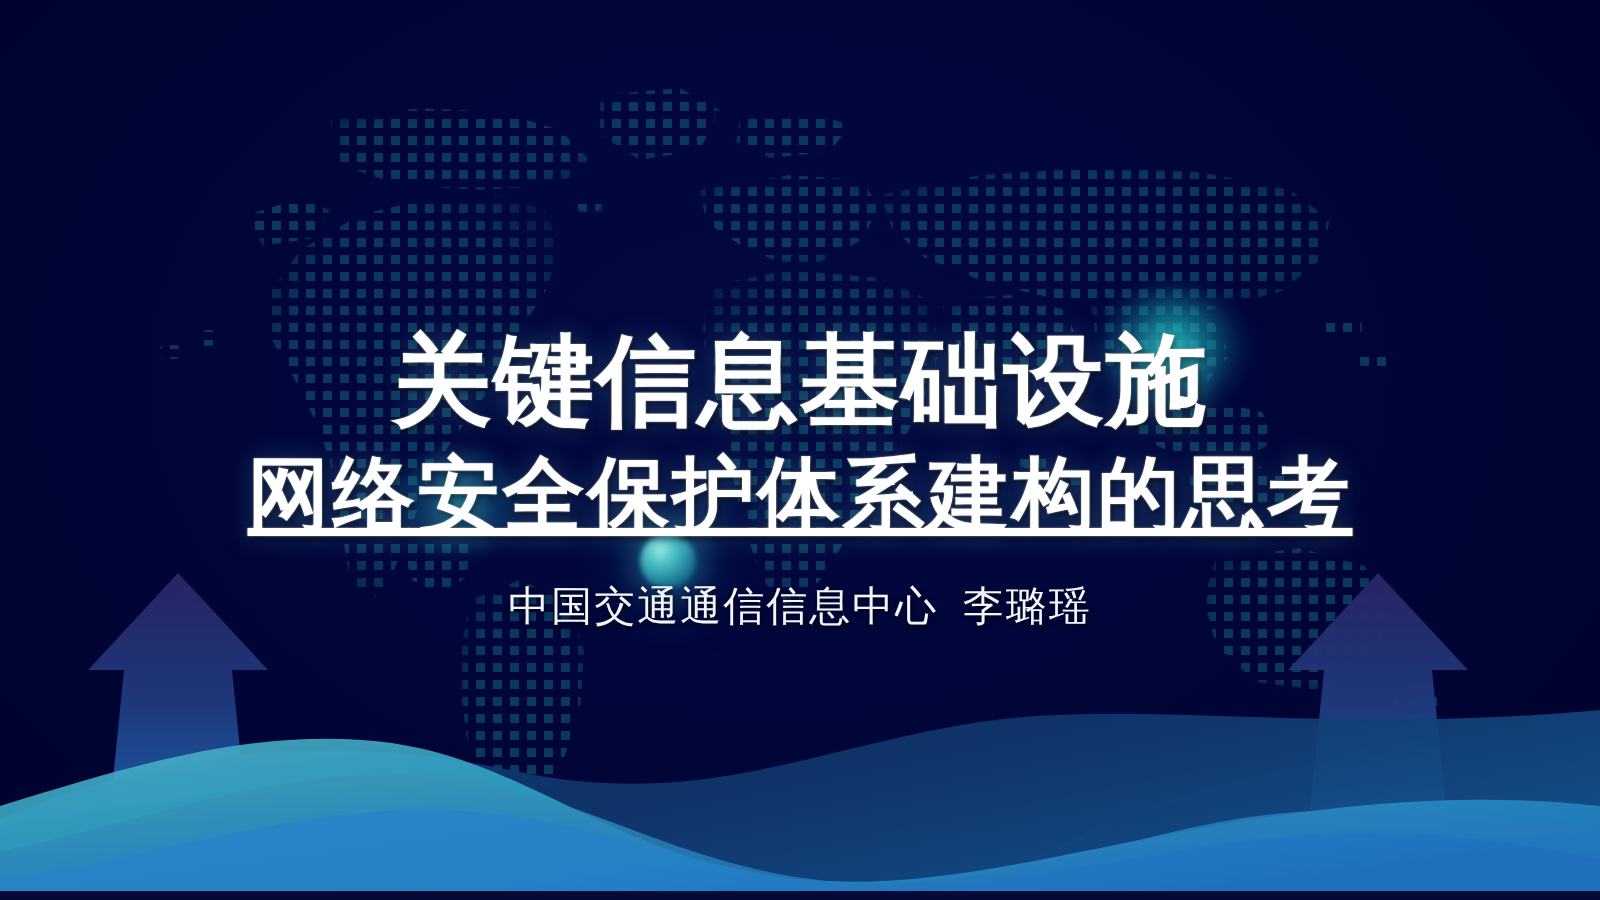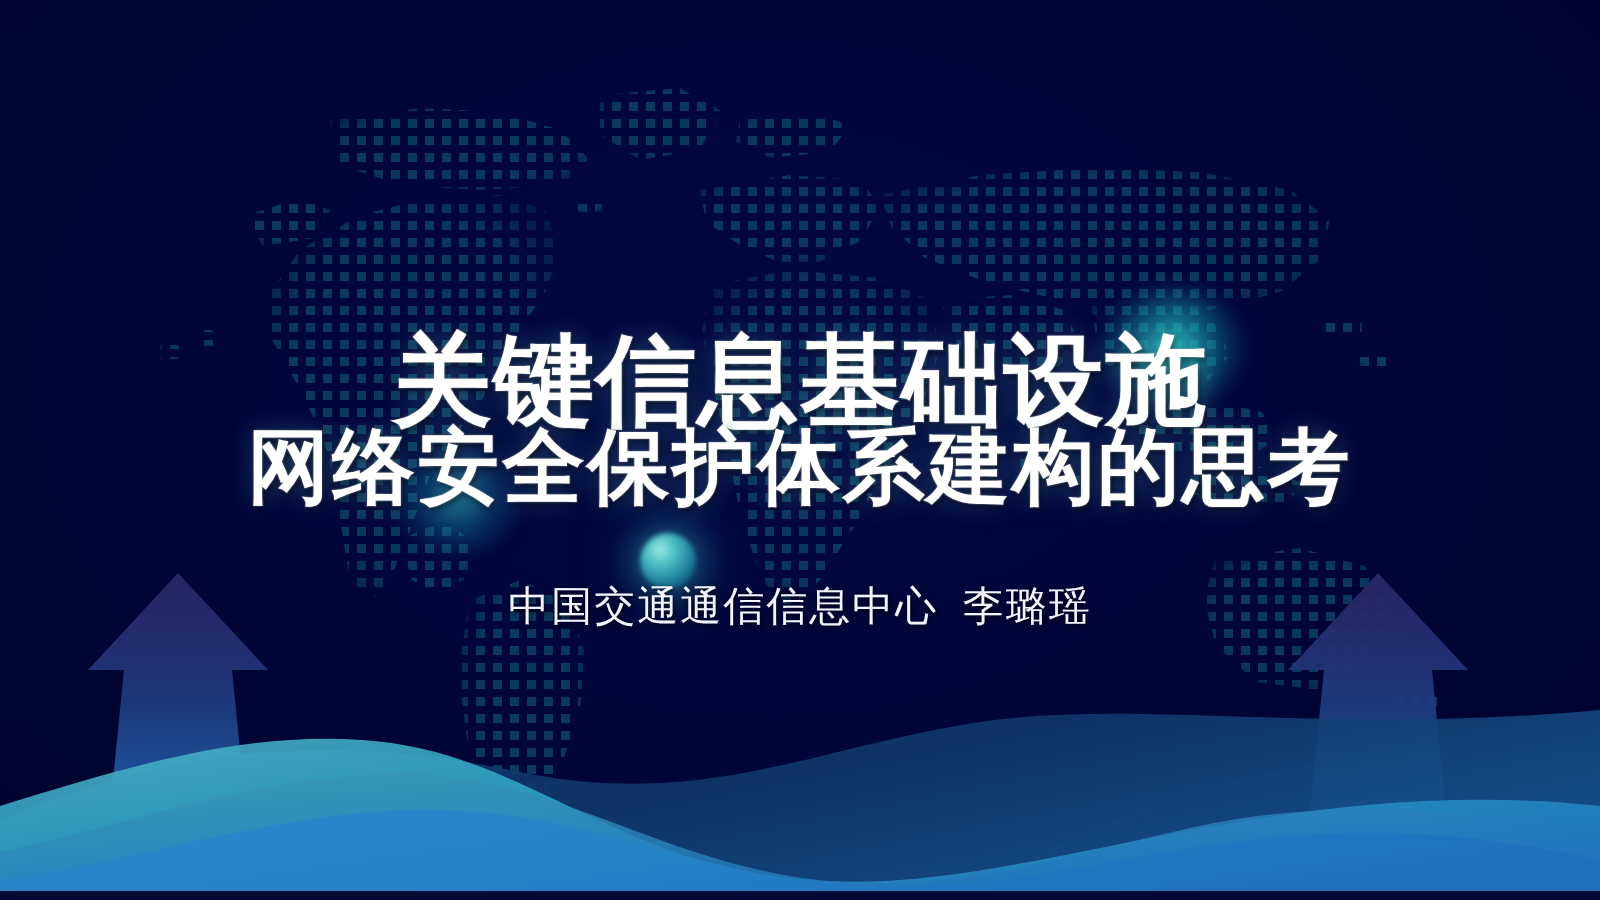--- a/index.html
+++ b/index.html
@@ -75,24 +75,25 @@
        2px 3px 7px rgba(0,0,0,0.55),
        0 0 26px rgba(120,215,235,0.30);
   }
   .line1 {
     top: 308px;
     font-size: 100px;
     line-height: 112px;
     margin-top: 16px;
   }
   .line2 {
-    top: 420px;
+    top: 448px;
     font-size: 82px;
     line-height: 94px;
     letter-spacing: 3px;
+    text-decoration: underline;
   }
 
   .subtitle {
     position: absolute;
     top: 580px;
     width: 1600px;
     font-family: "Liberation Serif", "DejaVu Serif", serif;
     font-size: 41px;
     line-height: 52px;
     color: #f2f5ff;

